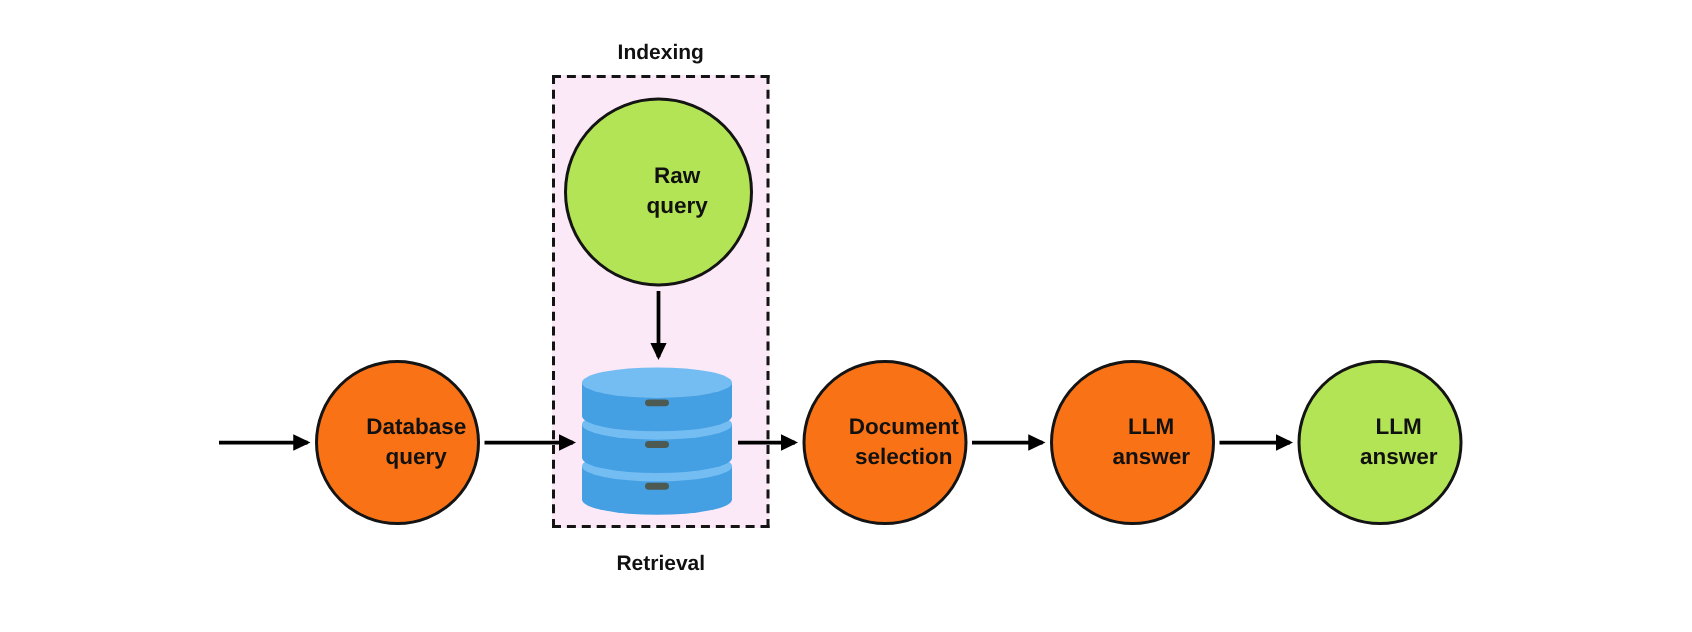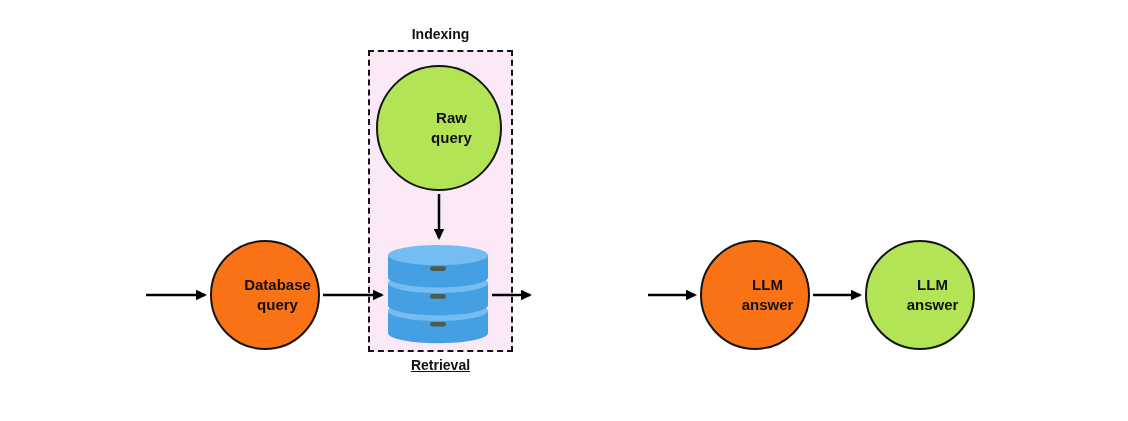--- a/index.html
+++ b/index.html
@@ -27,21 +27,21 @@
     position: absolute;
     left: 368px;
     width: 145px;
     text-align: center;
     font-weight: 700;
     font-size: 14px;
     color: #111111;
     z-index: 4;
   }
   .box-label.top { top: 26px; }
-  .box-label.bottom { top: 357px; text-decoration: underline; }
+  .box-label.bottom { top: 367px; }
 
   
   .arrow-layer {
     position: absolute;
     left: 0; top: 0;
     z-index: 2;
   }
   .arrow-layer line { stroke: #000000; stroke-width: 2.5; }
 
   
@@ -108,20 +108,26 @@
     </div>
   </div>
 
   <div class="node green n-raw">
     <div>
       <span>Raw</span>
       <span>query</span>
     </div>
   </div>
 
+  <div class="node orange n-doc">
+    <div>
+      <span>Document</span>
+      <span>selection</span>
+    </div>
+  </div>
 
   <div class="node orange n-ctx">
     <div>
       <span>LLM</span>
       <span>answer</span>
     </div>
   </div>
 
   <div class="node green n-ans">
     <div>

